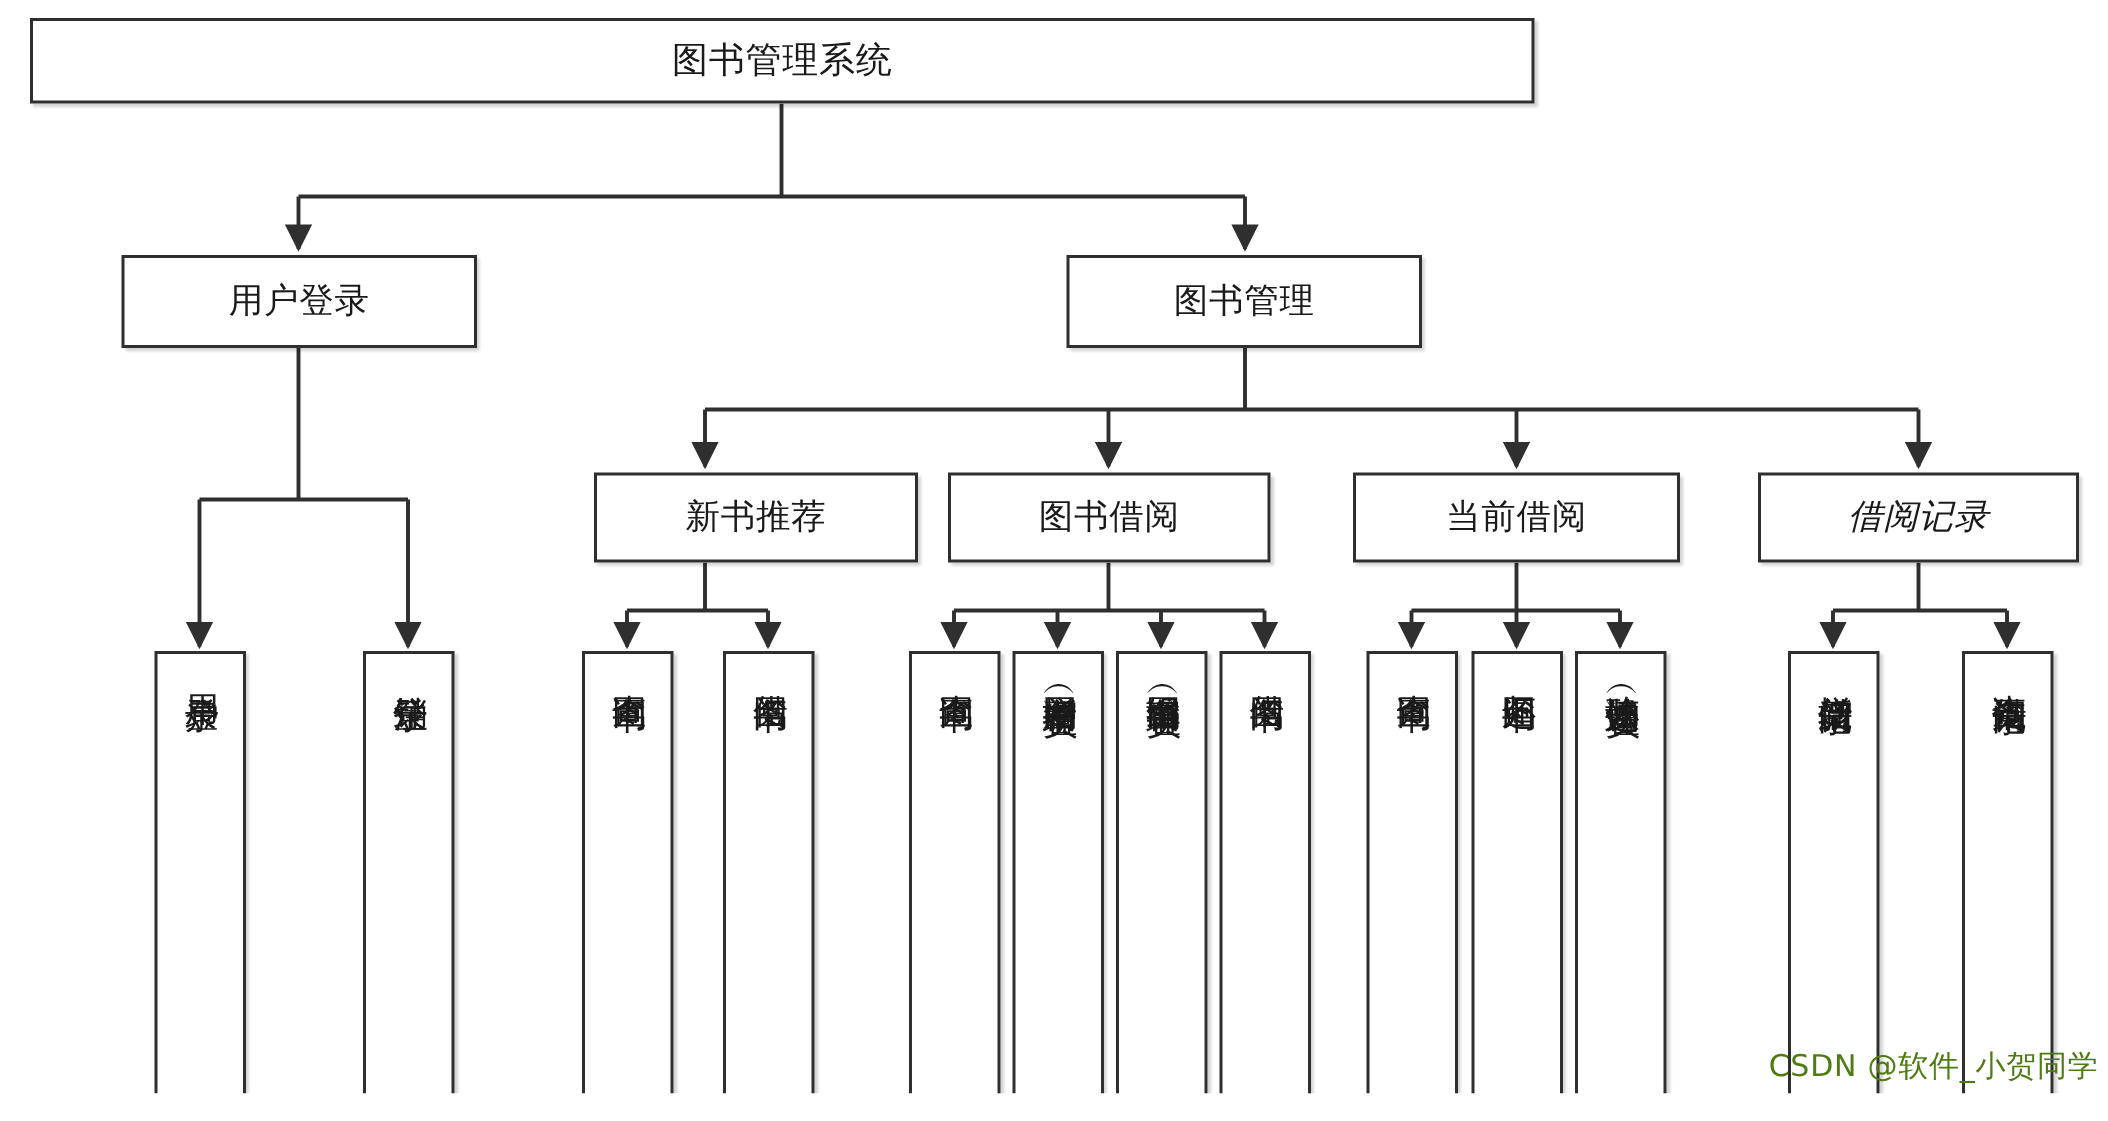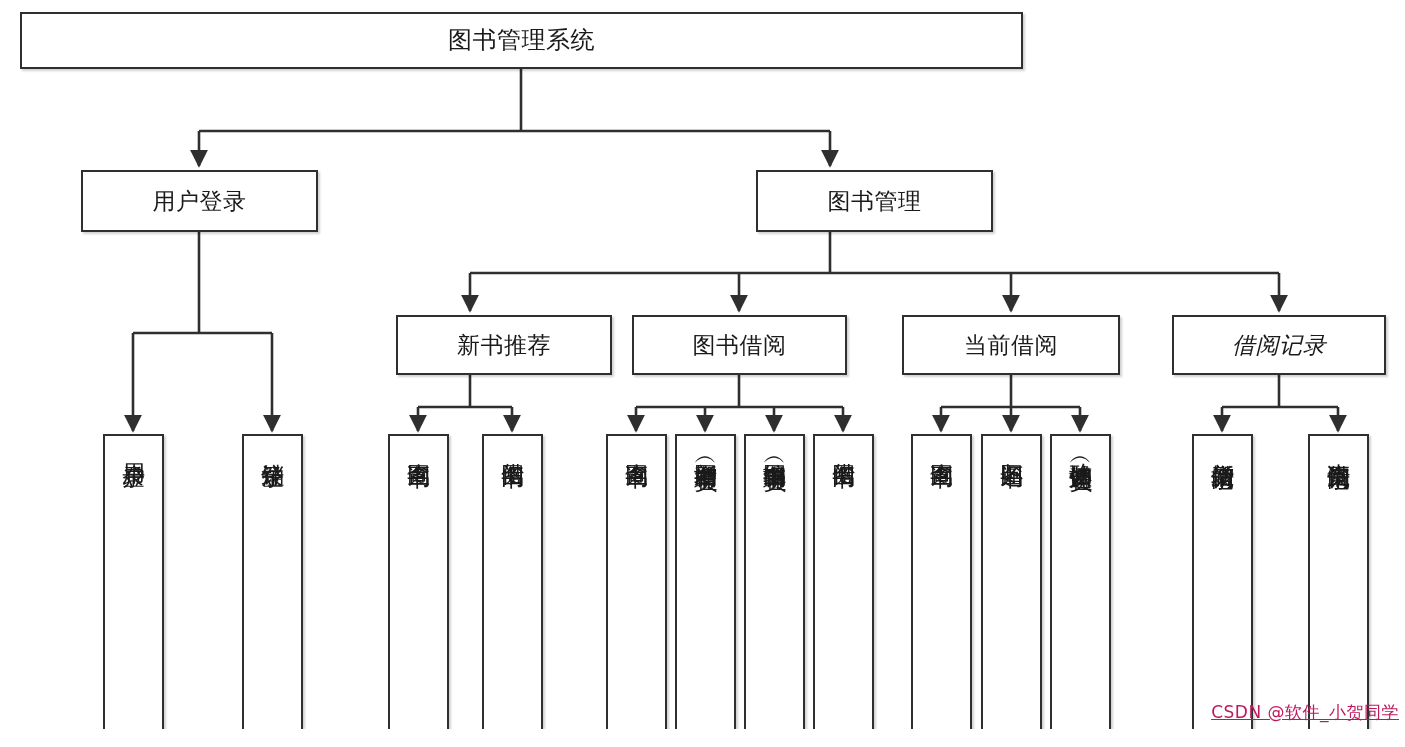--- a/index.html
+++ b/index.html
@@ -61,26 +61,25 @@
     text-orientation: upright;
     font-size: 23px;
     line-height: 1.02;
     letter-spacing: 1px;
     white-space: nowrap;
   }
   .watermark {
     position: absolute;
     right: 6px;
     bottom: 5px;
-    font-size: 17px;
-    color: #be185d;
+    font-size: 20px;
+    color: #4d7c0f;
     letter-spacing: 0.5px;
     white-space: nowrap;
     user-select: none;
-    text-decoration: underline;
   }
 </style>
 </head>
 <body>
 
 <div id="canvas">
 
   <svg id="edges" viewBox="0 0 1405 747" xmlns="http://www.w3.org/2000/svg">
     <defs>
       <marker id="arrow" viewBox="0 0 10 10" refX="9" refY="5" markerWidth="7" markerHeight="7" orient="auto-start-reverse">
@@ -133,21 +132,21 @@
     </g>
   </svg>
 
   <div class="node horiz root" style="left:20px; top:12px; width:1003px; height:57px;">
     <span class="label">图书管理系统</span>
   </div>
 
   <div class="node horiz" style="left:81px; top:170px; width:237px; height:62px;">
     <span class="label">用户登录</span>
   </div>
-  <div class="node horiz" style="left:711px; top:170px; width:237px; height:62px;margin-left:45px;">
+  <div class="node horiz" style="left:711px; top:170px; width:237px; height:62px;">
     <span class="label">图书管理</span>
   </div>
 
   <div class="node horiz" style="left:362px; top:315px; width:216px; height:60px;margin-left:34px;">
     <span class="label">新书推荐</span>
   </div>
   <div class="node horiz" style="left:902px; top:315px; width:218px; height:60px;">
     <span class="label">当前借阅</span>
   </div>
   <div class="node horiz" style="left:632px; top:315px; width:215px; height:60px;">

